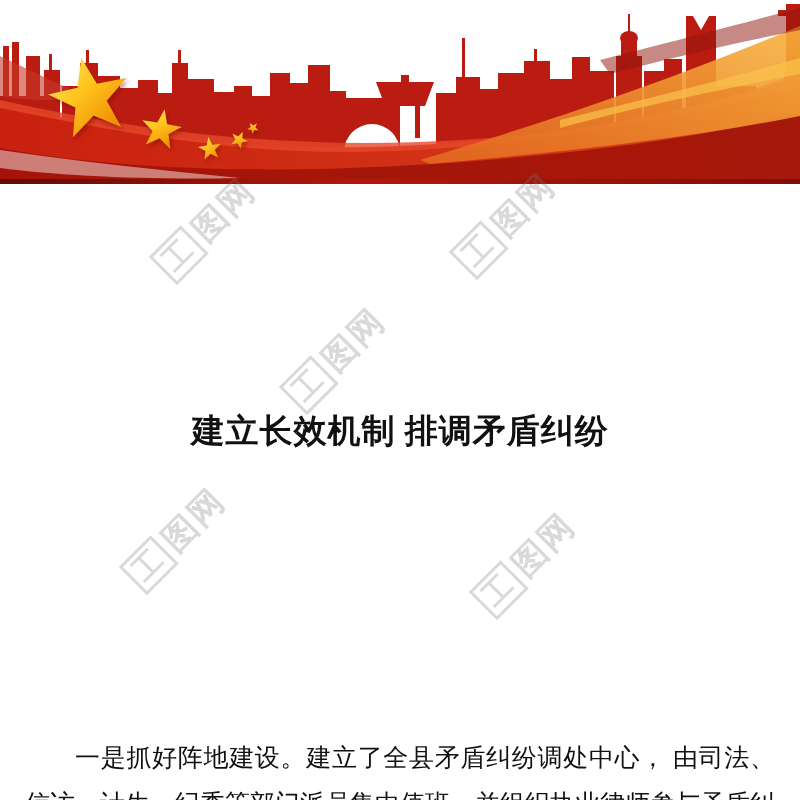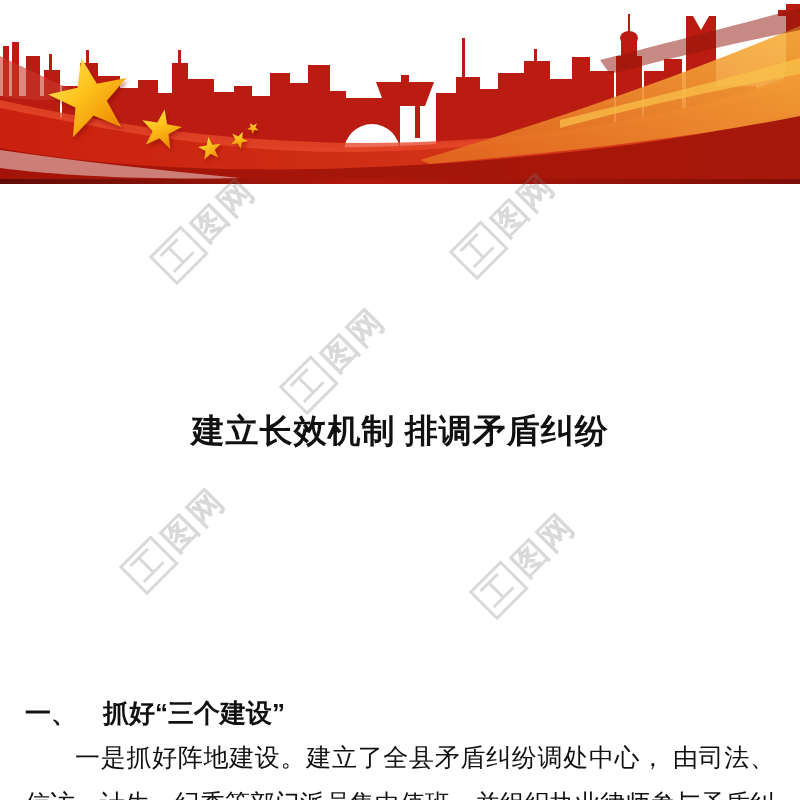--- a/index.html
+++ b/index.html
@@ -166,17 +166,16 @@
     <span class="wm-logo">工</span>
     <span>图网</span>
   </div>
   <div class="wm" style="left:465px;top:540px;">
     <span class="wm-logo">工</span>
     <span>图网</span>
   </div>
 
   <div class="content">
     <h1 class="doc-title">建立长效机制 排调矛盾纠纷</h1>
-    <h2 class="sec-heading">一、　抓好“三个建设”</h2>
     <p class="para para-sec1">一是抓好阵地建设。建立了全县矛盾纠纷调处中心， 由司法、信访、计生、纪委等部门派员集中值班，并组织执业律师参与矛盾纠纷</p>
   </div>
 
 </div>
 
 </body></html>

